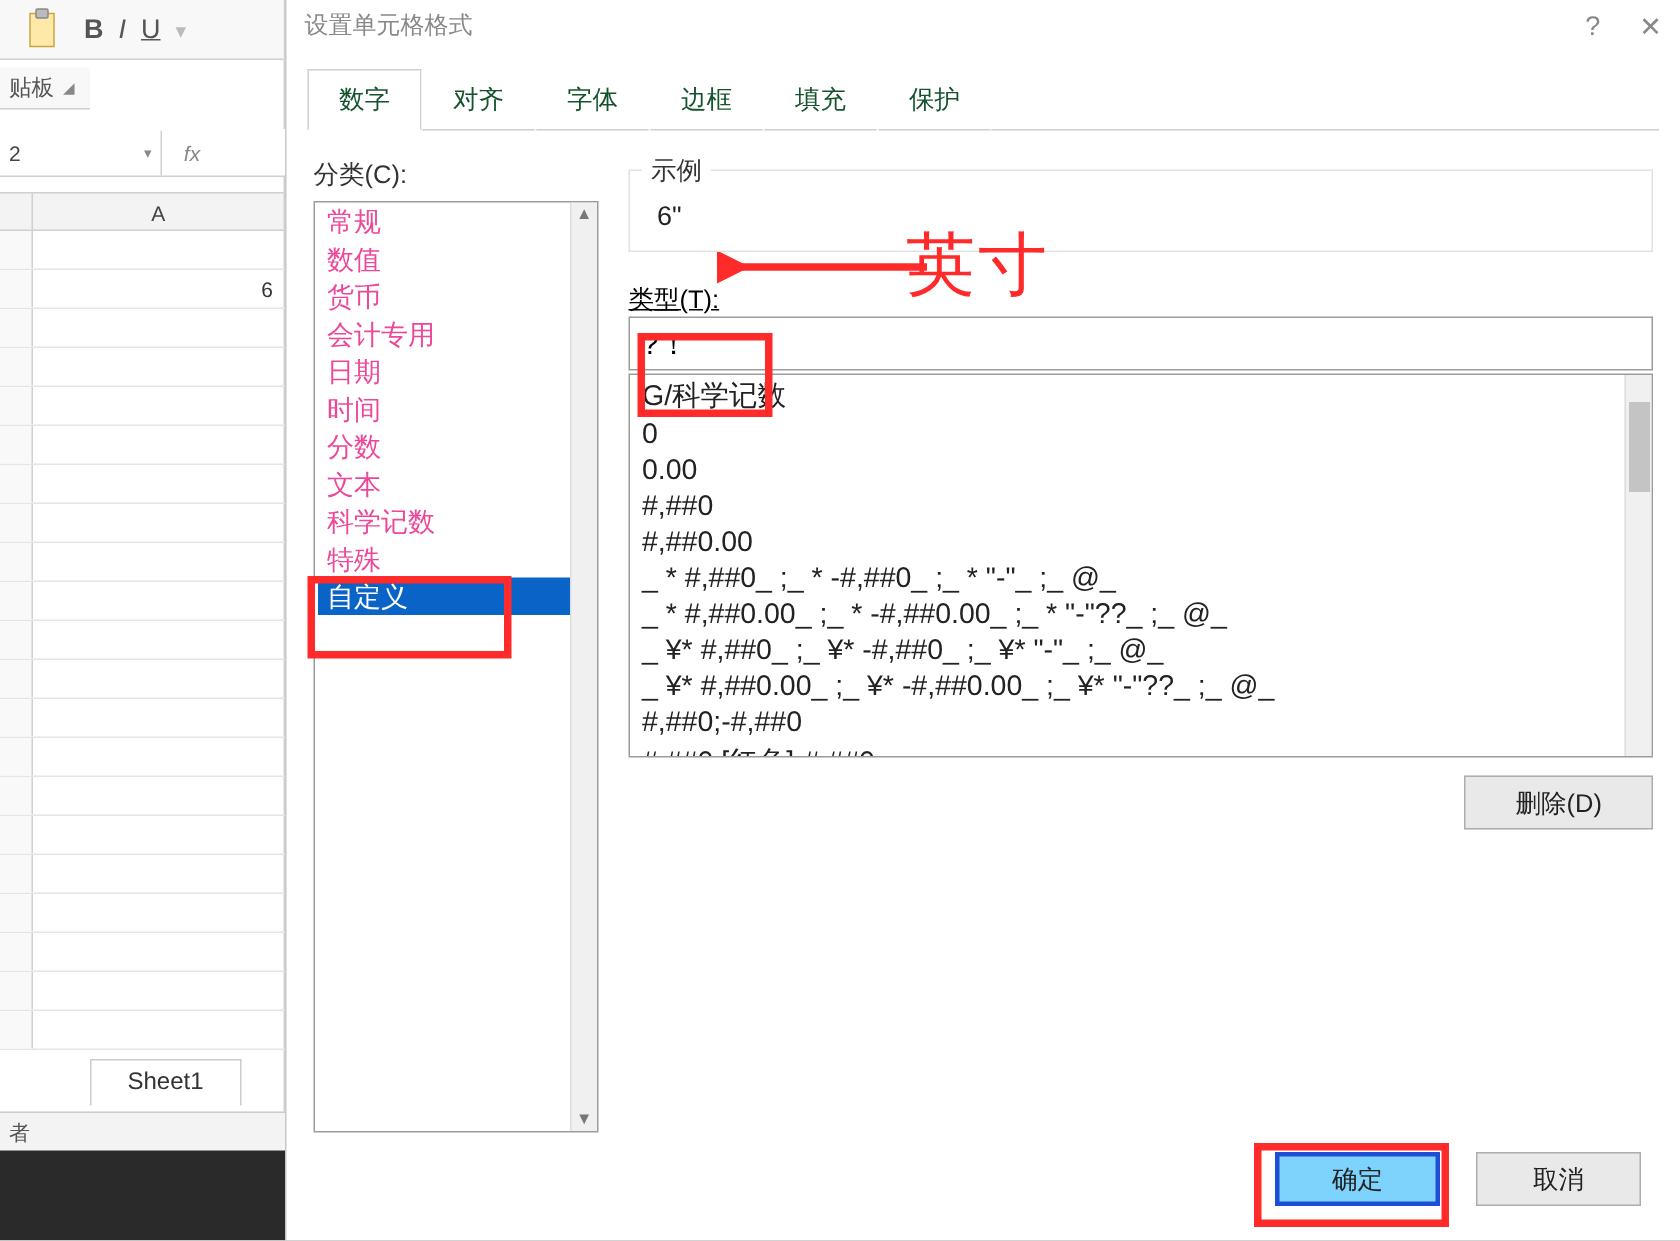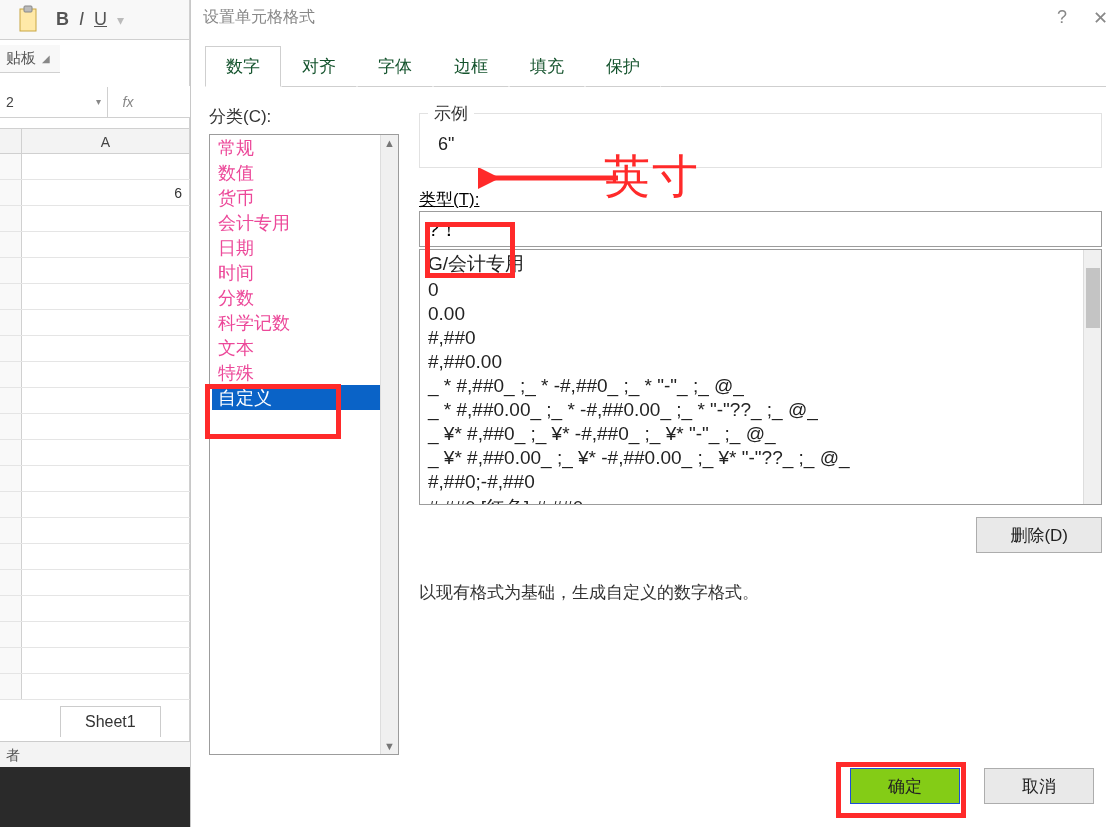--- a/index.html
+++ b/index.html
@@ -180,21 +180,21 @@
     background:#e9e9e9; font-size:17px; color:#222;
     display:flex; align-items:center; justify-content:center;
     padding:0 33px;
   }
   .helptext { margin-top:28px; font-size:17px; color:#333;}
   .dialog-footer {
     height:72px; border-top:0; display:flex; justify-content:flex-end;
     align-items:center; gap:24px; padding-right:26px; padding-bottom:10px;
     position:relative;
   }
-  .btn.ok { border:1px solid #1d4ed8; background:#84cc16;}
+  .btn.ok { border:3px solid #1d4ed8; background:#7dd3fc;}
   
   .anno-red-box {
     position:absolute;
     border:5px solid #ff2a2a;
     pointer-events:none;
   }
   .anno-text-inch {
     position:absolute;
     color:#ff2a2a;
     font-size:46px;
@@ -362,62 +362,61 @@
     <div class="leftcol">
       <div class="lbl">分类(C):</div>
       <div class="listbox">
         <div class="item">常规</div>
         <div class="item">数值</div>
         <div class="item">货币</div>
         <div class="item">会计专用</div>
         <div class="item">日期</div>
         <div class="item">时间</div>
         <div class="item">分数</div>
+        <div class="item">文本</div>
         <div class="item">科学记数</div>
-        <div class="item">文本</div>
         <div class="item">特殊</div>
         <div class="item selected">自定义</div>
         <div class="scroll">
           <span>▲</span>
           <span>▼</span>
         </div>
       </div>
     </div>
 
     <div class="rightcol">
       <div class="example-group">
         <div class="legend">示例</div>
         <div class="example-val">6"</div>
       </div>
 
       <div class="type-lbl">类型(T):</div>
       <input class="type-input" value="?！&quot;" style="">
 
       <div class="fmtlist">
-        <div class="fi">G/会计专用</div>
+        <div class="fi">G/科学记数</div>
         <div class="fi">0</div>
         <div class="fi">0.00</div>
         <div class="fi">#,##0</div>
         <div class="fi">#,##0.00</div>
         <div class="fi">_ * #,##0_ ;_ * -#,##0_ ;_ * "-"_ ;_ @_</div>
         <div class="fi">_ * #,##0.00_ ;_ * -#,##0.00_ ;_ * "-"??_ ;_ @_</div>
         <div class="fi">_ ¥* #,##0_ ;_ ¥* -#,##0_ ;_ ¥* "-"_ ;_ @_</div>
         <div class="fi">_ ¥* #,##0.00_ ;_ ¥* -#,##0.00_ ;_ ¥* "-"??_ ;_ @_</div>
         <div class="fi">#,##0;-#,##0</div>
         <div class="fi">#,##0;[红色]-#,##0</div>
         <div class="scroll">
           <div class="thumb"></div>
         </div>
       </div>
 
       <div class="delete-row">
         <div class="btn">删除(D)</div>
       </div>
 
-      <div class="helptext">以现有格式为基础，生成自定义的数字格式。</div>
     </div>
   </div>
 
   <div class="dialog-footer">
     <div class="btn ok">确定</div>
     <div class="btn">取消</div>
   </div>
 </div>
 
 <div class="anno-red-box anno1"></div>

